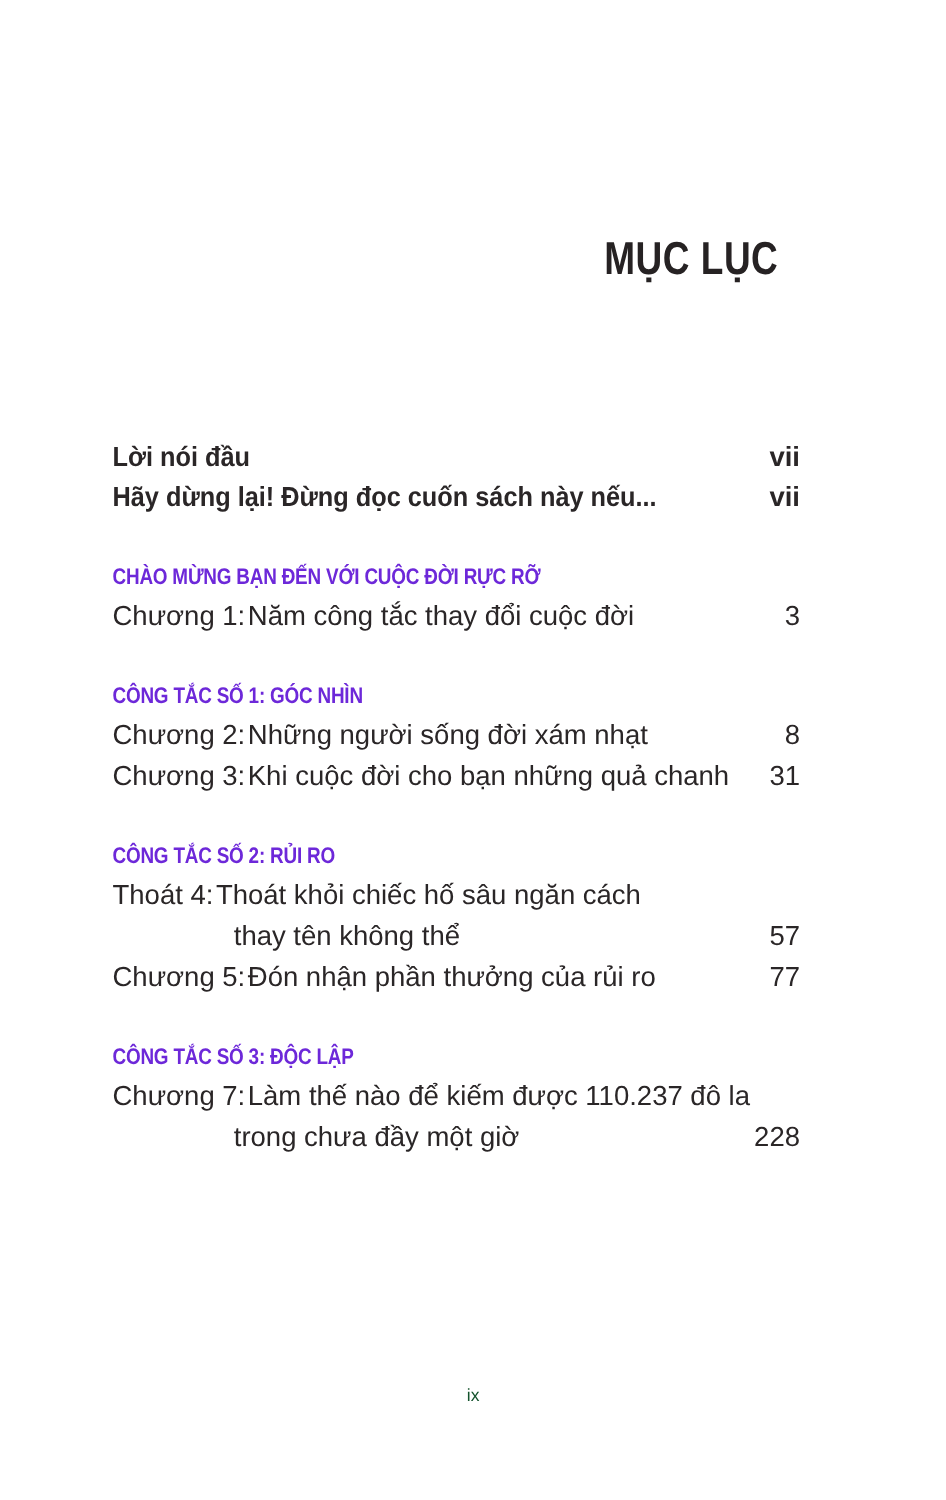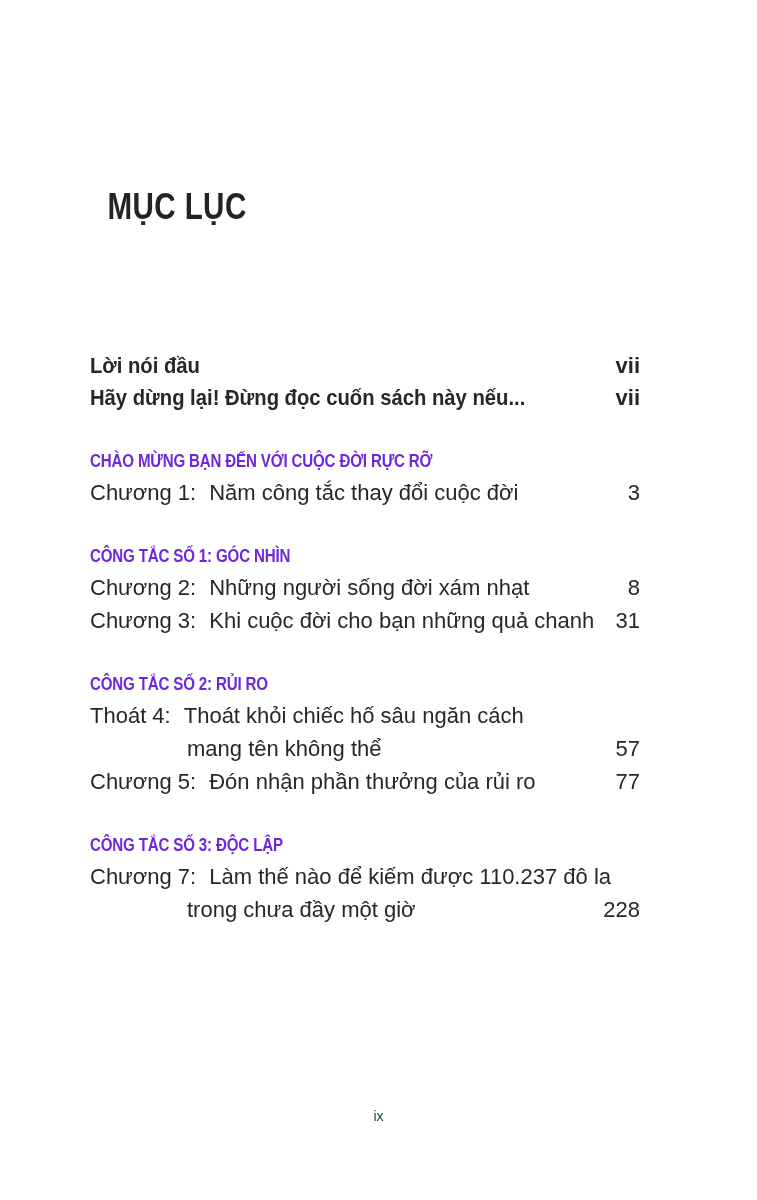--- a/index.html
+++ b/index.html
@@ -17,21 +17,21 @@
     font-family: "Liberation Sans", "DejaVu Sans", sans-serif;
     overflow: hidden;
   }
   .content {
     padding: 0 117px 0 90px;
   }
   
   .toc-title {
     margin: 0;
     padding-top: 186px;
-    text-align: left;
+    text-align: right;
     font-size: 37px;
     font-weight: 700;
     line-height: 42px;
     color: #262223;
   }
   .toc-title .squeeze {
     display: inline-block;
     transform: scaleX(0.80);
     transform-origin: center center;
     letter-spacing: 0.5px;
@@ -78,21 +78,21 @@
     justify-content: space-between;
     align-items: baseline;
     font-size: 22px;
     font-weight: 400;
     line-height: 33px;
   }
   .ch-text {
     white-space: nowrap;
   }
   .prefix {
-    margin-right: 13px;
+    margin-right: 2px;
   }
   .cont .ch-text {
     margin-left: 97px;
   }
   .pg {
     white-space: nowrap;
   }
   
   .footer {
     position: absolute;
@@ -150,21 +150,21 @@
       </div>
     </div>
 
     <div class="section">
       <h2 class="section-heading"><span class="squeeze-l">CÔNG TẮC SỐ 2: RỦI RO</span></h2>
       <div class="chapter">
         <div class="chapter-line">
           <span class="ch-text"><span class="prefix">Thoát 4:</span><span>Thoát khỏi chiếc hố sâu ngăn cách</span></span>
         </div>
         <div class="chapter-line cont">
-          <span class="ch-text">mang tên không thể</span>
+          <span class="ch-text">thay tên không thể</span>
           <span class="pg">57</span>
         </div>
       </div>
       <div class="chapter">
         <div class="chapter-line">
           <span class="ch-text"><span class="prefix">Chương 5:</span><span>Đón nhận phần thưởng của rủi ro</span></span>
           <span class="pg">77</span>
         </div>
       </div>
     </div>

